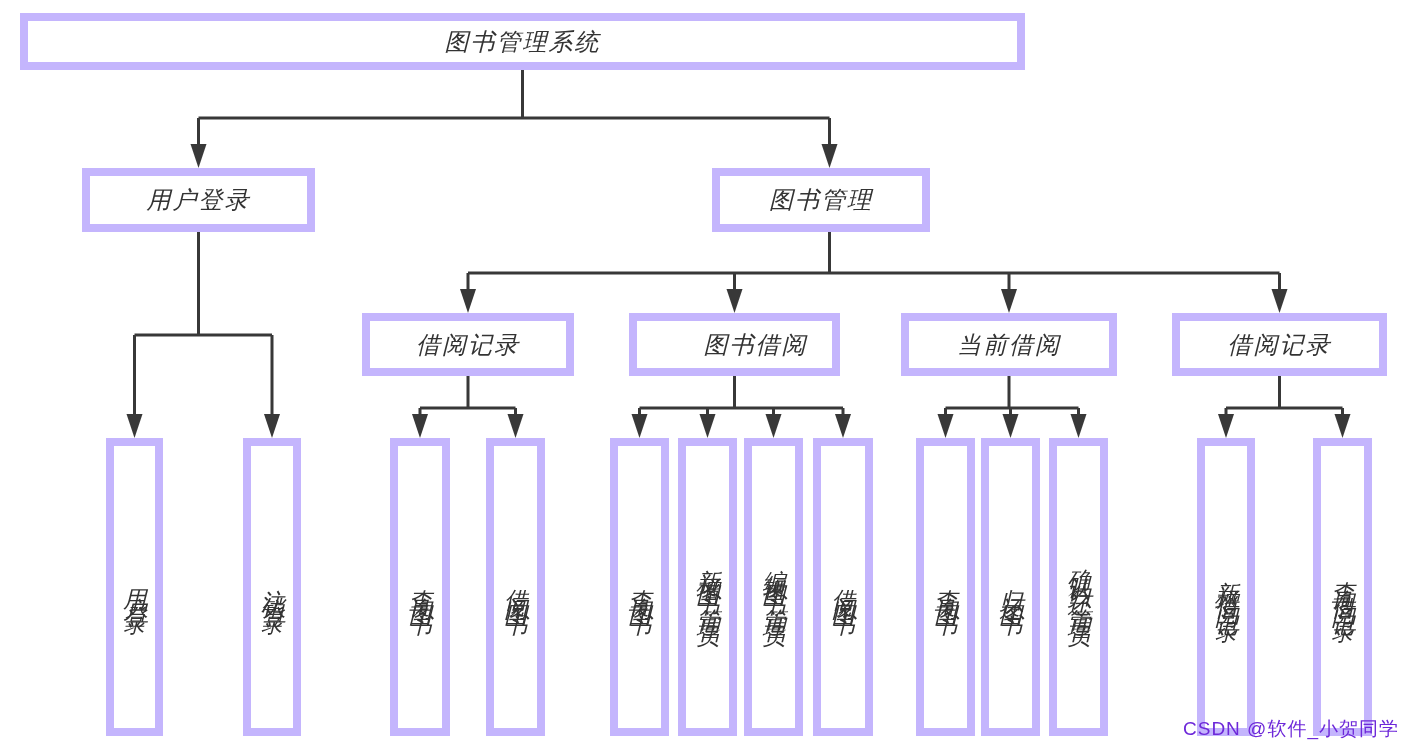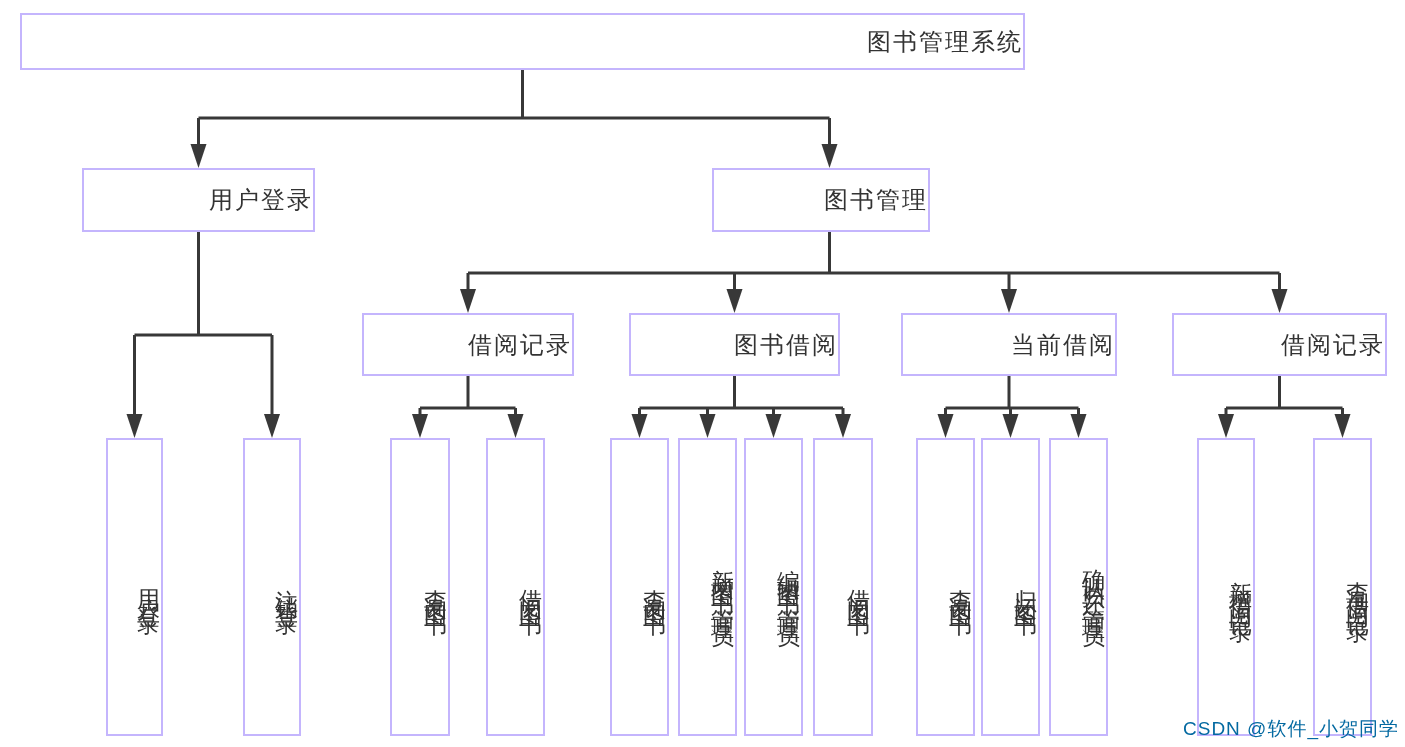--- a/index.html
+++ b/index.html
@@ -13,27 +13,28 @@
   }
   svg.connectors {
     position: absolute;
     left: 0; top: 0;
     width: 1405px; height: 747px;
     z-index: 1;
   }
   .node {
     position: absolute;
     background: #ffffff;
-    border: 2px solid #c4b5fd;
+    border: 8px solid #c4b5fd;
     box-sizing: border-box;
     display: flex;
     align-items: center;
-    justify-content: flex-end;
+    justify-content: center;
     color: #333333;
     z-index: 2;
+    font-style: italic;
   }
   .h-label {
     font-size: 24px;
     letter-spacing: 2px;
     white-space: nowrap;
     color: #333333;
   }
   .v-label {
     writing-mode: vertical-rl;
     font-size: 23px;
@@ -65,21 +66,21 @@
   .n-leaf-8  { left: 916px;  width: 59px; }
   .n-leaf-9  { left: 981px;  width: 59px; }
   .n-leaf-10 { left: 1049px; width: 59px; }
   .n-leaf-11 { left: 1197px; width: 58px; }
   .n-leaf-12 { left: 1313px; width: 59px; }
   .watermark {
     position: absolute;
     left: 1183px;
     top: 716px;
     font-size: 19px;
-    color: #0369a1;
+    color: #6d28d9;
     letter-spacing: 1px;
     white-space: nowrap;
     z-index: 5;
   }
 </style>
 </head>
 <body>
 
 <div class="canvas">
 

